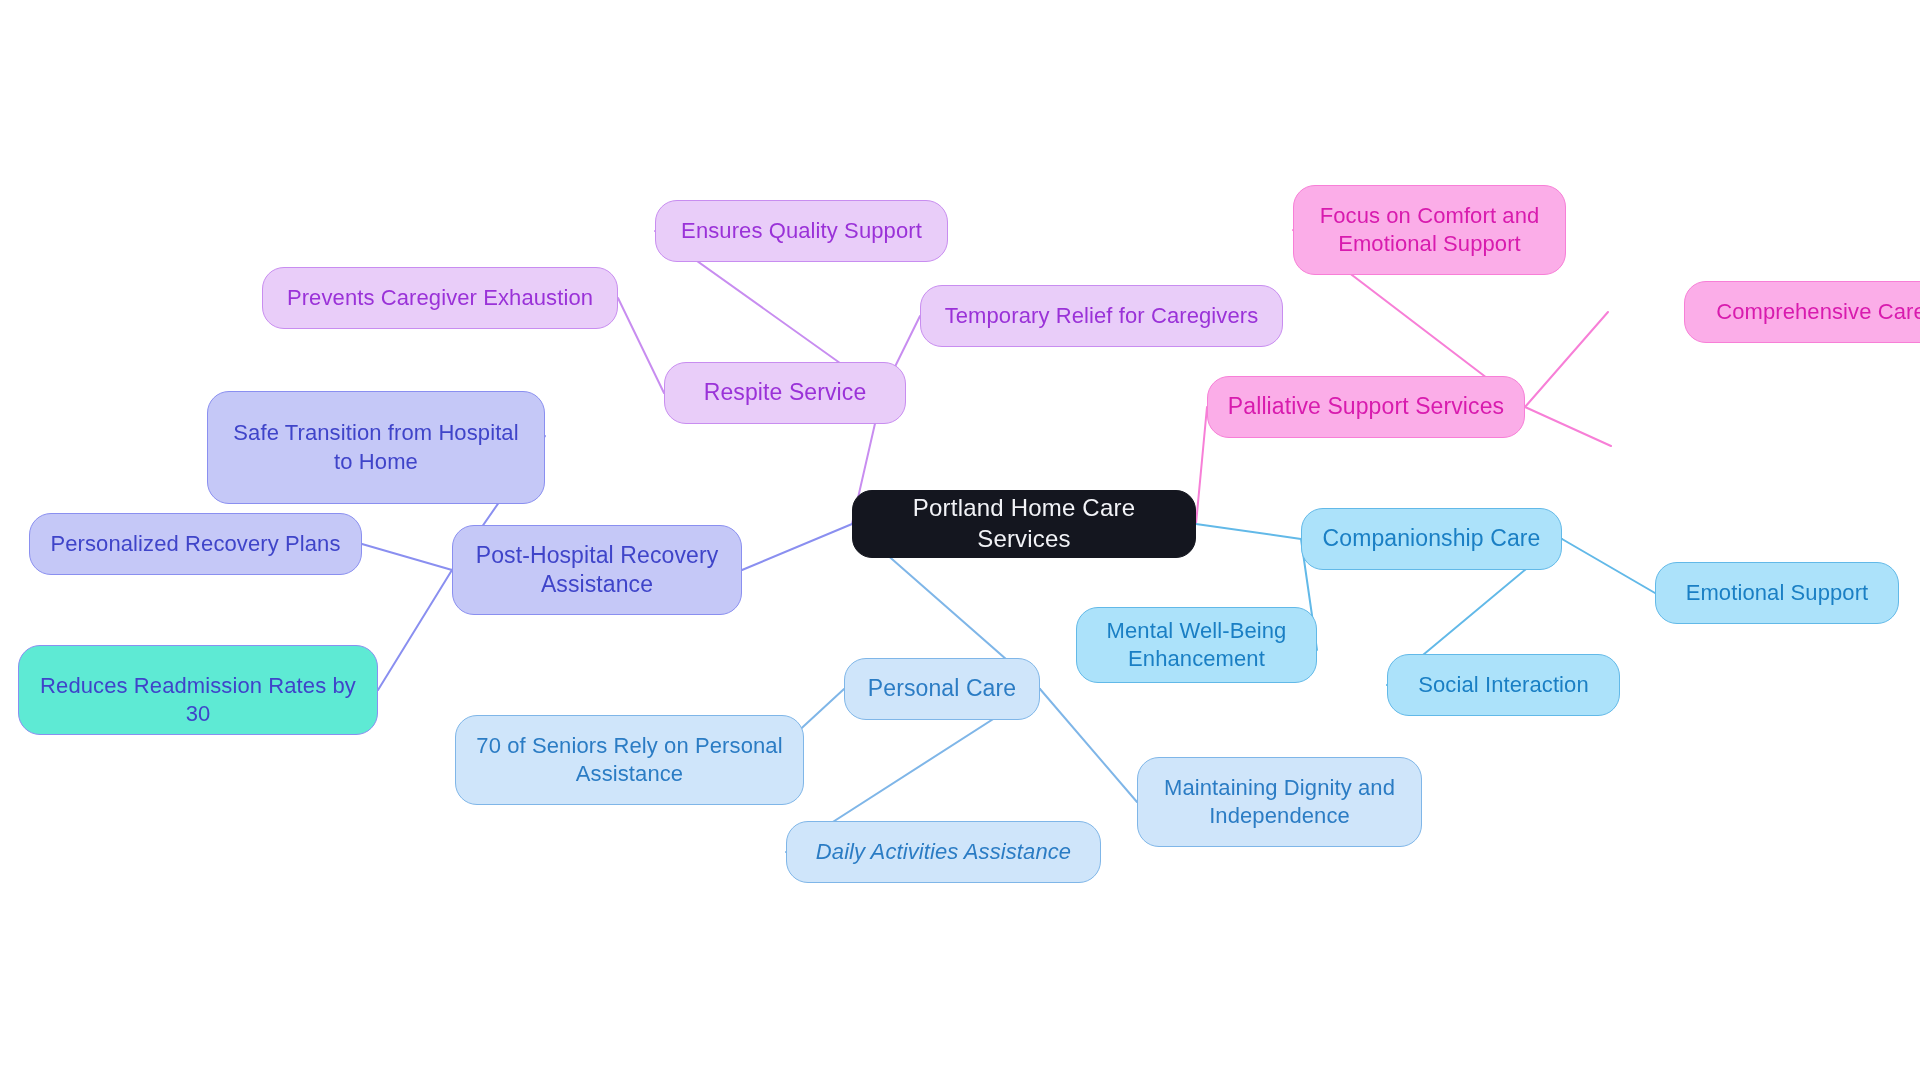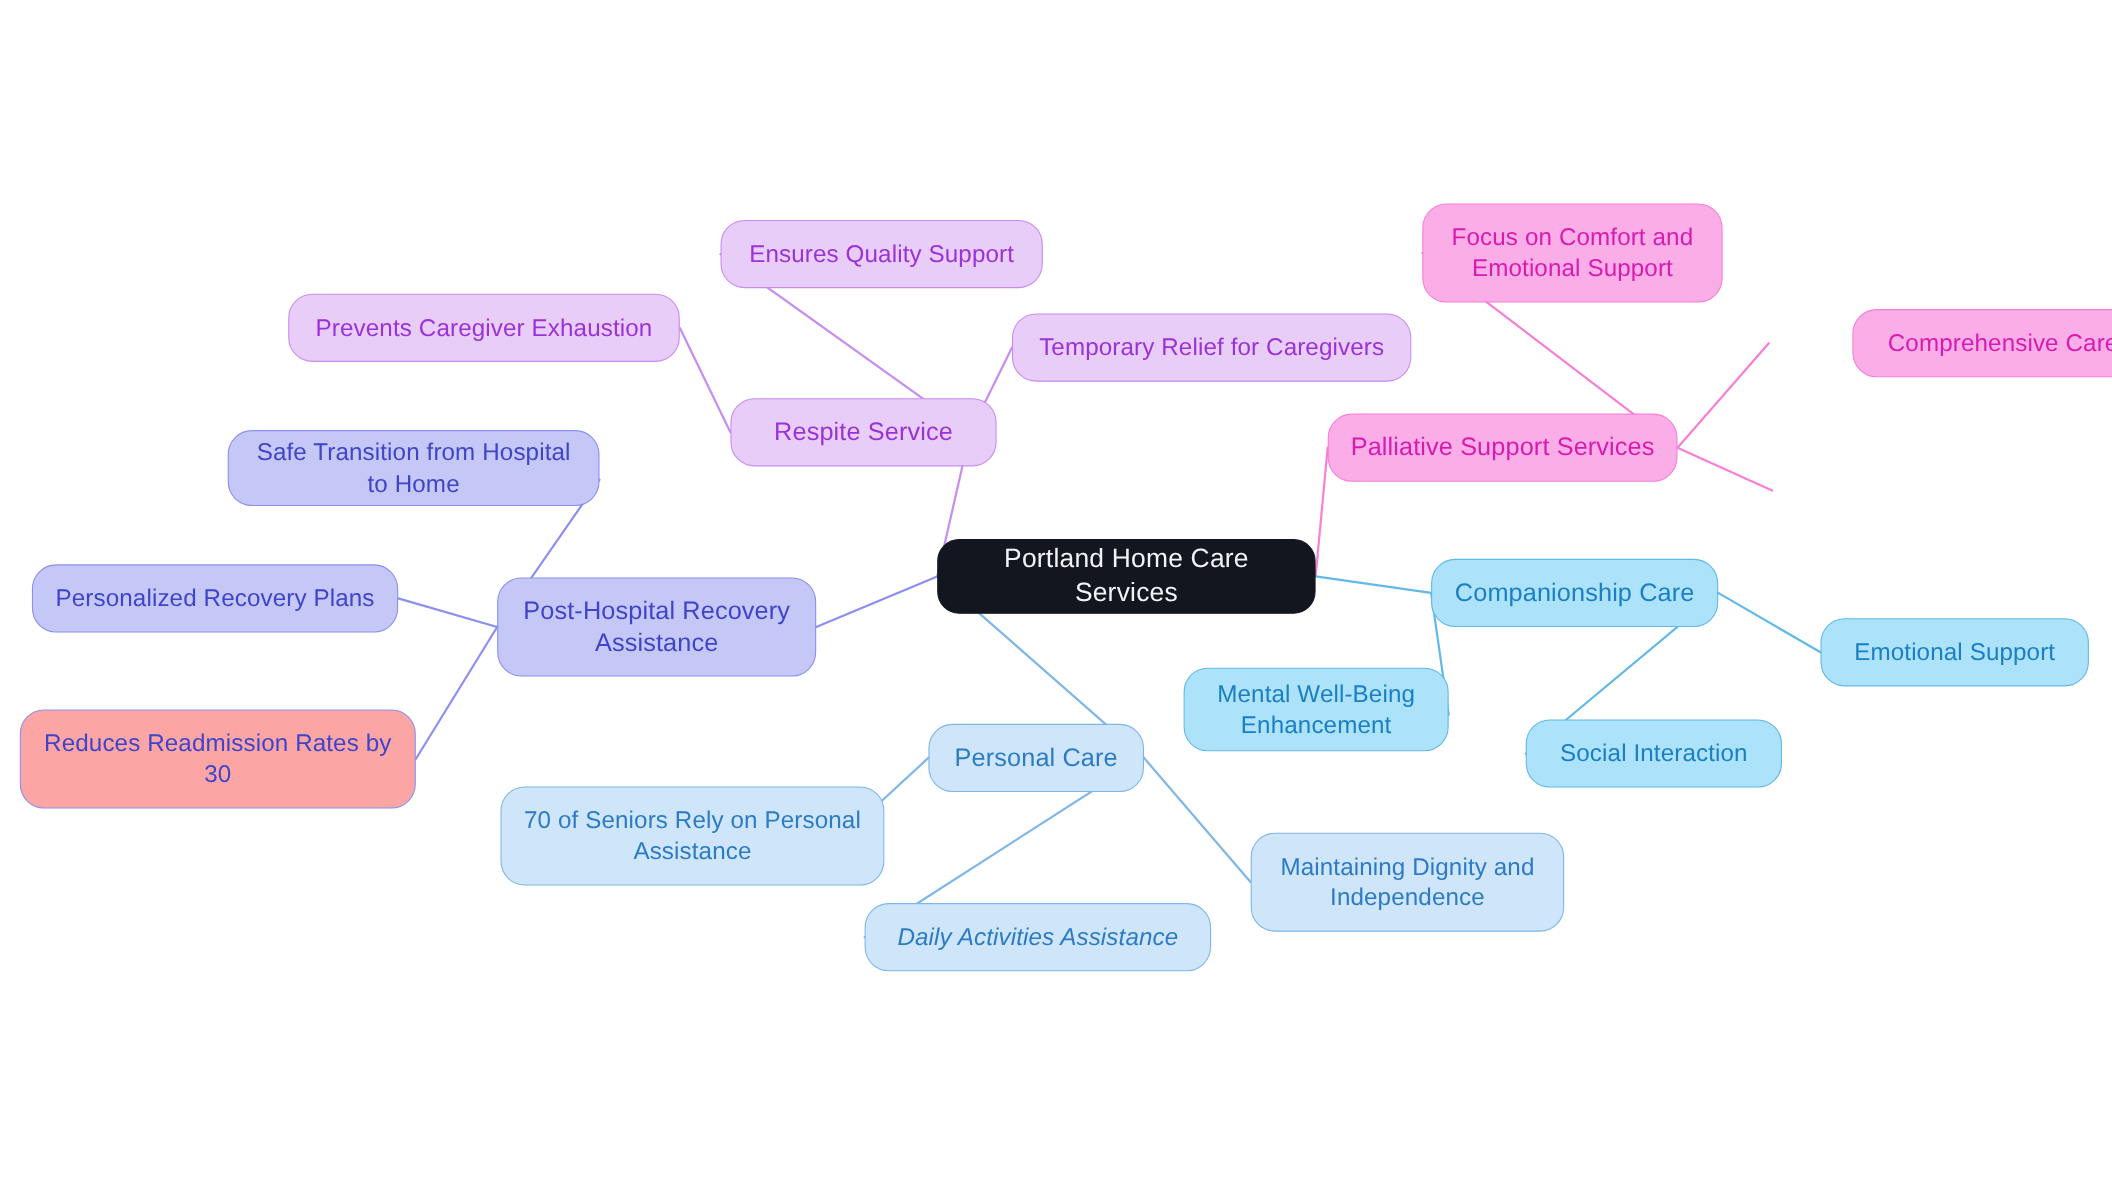--- a/index.html
+++ b/index.html
@@ -90,21 +90,21 @@
 Enhancement</span></div>
     <div class="node leaf" style="left: 1655px; top: 562px; width: 244px; height: 62px; background: rgb(172, 226, 250); border-color: rgb(98, 185, 232); color: rgb(26, 127, 196);"><span>Emotional Support</span></div>
     <div class="node leaf" style="left: 1387px; top: 654px; width: 233px; height: 62px; background: rgb(172, 226, 250); border-color: rgb(98, 185, 232); color: rgb(26, 127, 196);"><span>Social Interaction</span></div>
     <div class="node branch" style="left: 1301px; top: 508px; width: 261px; height: 62px; background: rgb(172, 226, 250); border-color: rgb(98, 185, 232); color: rgb(26, 127, 196);"><span>Companionship Care</span></div>
     <div class="node leaf" style="left: 418px; top: 715px; width: 349px; height: 90px; background: rgb(207, 229, 250); border-color: rgb(127, 182, 232); color: rgb(43, 124, 196); margin-left: 37px;"><span>70 of Seniors Rely on Personal
 Assistance</span></div>
     <div class="node leaf" style="left: 1137px; top: 757px; width: 285px; height: 90px; background: rgb(207, 229, 250); border-color: rgb(127, 182, 232); color: rgb(43, 124, 196);"><span>Maintaining Dignity and
 Independence</span></div>
     <div class="node leaf" style="left: 786px; top: 821px; width: 315px; height: 62px; background: rgb(207, 229, 250); border-color: rgb(127, 182, 232); color: rgb(43, 124, 196); font-style: italic;"><span>Daily Activities Assistance</span></div>
     <div class="node branch" style="left: 844px; top: 658px; width: 196px; height: 62px; background: rgb(207, 229, 250); border-color: rgb(127, 182, 232); color: rgb(43, 124, 196);"><span>Personal Care</span></div>
-    <div class="node leaf" style="left: 207px; top: 391px; width: 338px; height: 69px; background: rgb(197, 200, 247); border-color: rgb(138, 143, 240); color: rgb(63, 68, 201);"><span>Safe Transition from Hospital
+    <div class="node leaf" style="left: 207px; top: 391px; width: 338px; height: 113px; background: rgb(197, 200, 247); border-color: rgb(138, 143, 240); color: rgb(63, 68, 201);"><span>Safe Transition from Hospital
 to Home</span></div>
     <div class="node leaf" style="left: 29px; top: 513px; width: 333px; height: 62px; background: rgb(197, 200, 247); border-color: rgb(138, 143, 240); color: rgb(63, 68, 201);"><span>Personalized Recovery Plans</span></div>
-    <div class="node leaf" style="left: 18px; top: 645px; width: 360px; height: 90px; background: #fca5a5; border-color: rgb(138, 143, 240); color: rgb(63, 68, 201);"><span>Reduces Readmission Rates by
+    <div class="node leaf" style="left: 18px; top: 645px; width: 360px; height: 90px; background: #5eead4; border-color: rgb(138, 143, 240); color: rgb(63, 68, 201); align-items: flex-end;"><span>Reduces Readmission Rates by
 30</span></div>
     <div class="node branch" style="left: 452px; top: 525px; width: 290px; height: 90px; background: rgb(197, 200, 247); border-color: rgb(138, 143, 240); color: rgb(63, 68, 201);"><span>Post-Hospital Recovery
 Assistance</span></div>
     <div class="node root" style="left: 852px; top: 490px; width: 344px; height: 68px; background: rgb(20, 22, 31); border-color: rgb(20, 22, 31); color: rgb(242, 243, 247);"><span>Portland Home Care Services</span></div>
   </div>
 
 </body></html>

